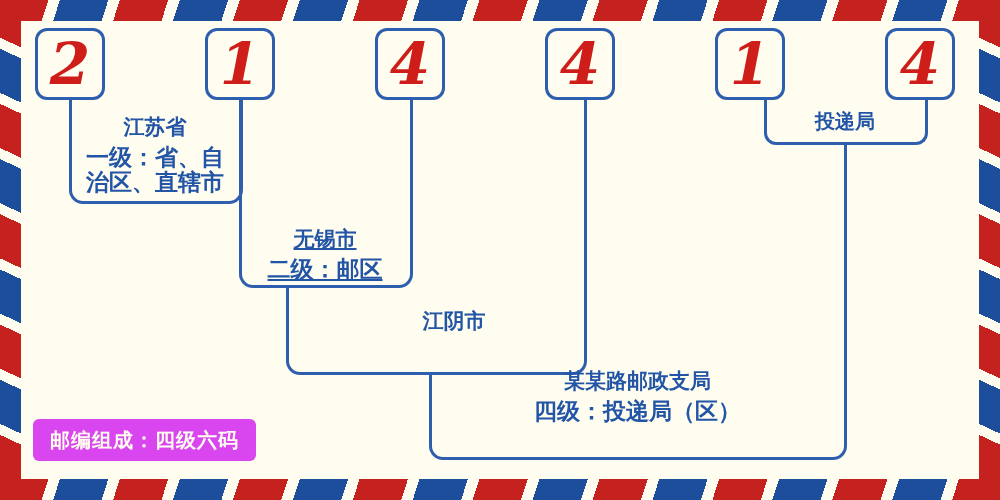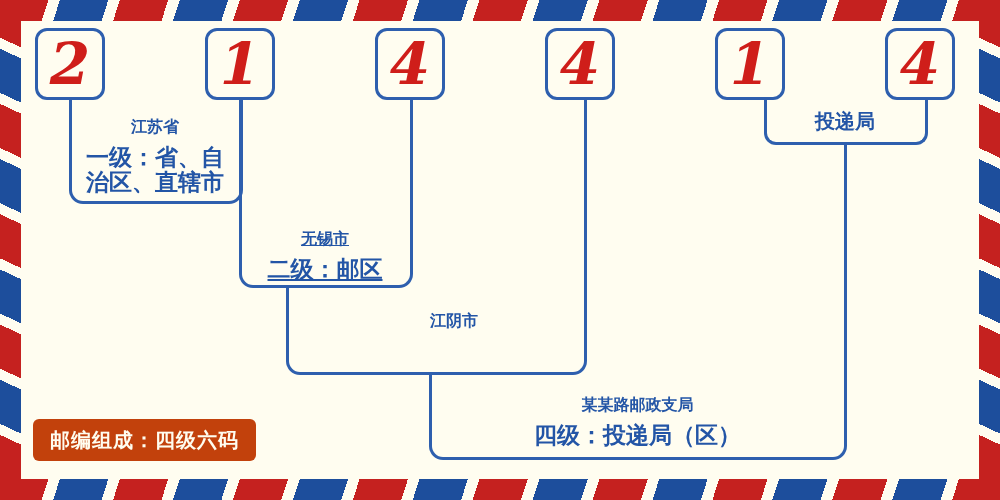--- a/index.html
+++ b/index.html
@@ -52,33 +52,33 @@
   .u1 { left:68.5px;  top:100px; width:174px; height:104px; }
   .u2 { left:238.5px; top:100px; width:174px; height:188px; }
   .u3 { left:285.5px; top:285px; width:301px; height:90px;  }
   .d3 { left:583.5px; top:100px; height:188px; }
   .u4 { left:428.5px; top:374px; width:418px; height:86px;  }
   .d4 { left:843.5px; top:143px; height:234px; }
   .u5 { left:763.5px; top:100px; width:164px; height:45px; border-radius:0 0 12px 12px; }
 
   
   .label { position:absolute; text-align:center; color:#2355a6; font-weight:bold; }
-  .label-name { font-size:16px; margin-bottom:5px; line-height:26px; }
+  .label-name { font-size:21px; margin-bottom:5px; line-height:26px; }
   .label-desc { font-size:23px; line-height:25px; white-space:pre-line; }
   .l1 { left:70px;  top:114px; width:170px; }
   .l2 { left:242px; top:226px; width:166px;text-decoration:underline; }
   .l3 { left:289px; top:308px; width:330px; }
-  .l4 { left:432px; top:392px; width:411px; }
+  .l4 { left:432px; top:368px; width:411px; }
   .l5 { left:765px; top:108px; width:160px; }
   .l5 .label-name { font-size:20px; margin-bottom:16px; }
 
   
   .badge {
     position:absolute; left:33px; top:419px; width:223px; height:42px;
-    background:#c2410c; border-radius:6px;
+    background:#d946ef; border-radius:6px;
     display:flex; align-items:center; justify-content:center;
     color:#fffdf0; font-size:20px; font-weight:bold; letter-spacing:1px;
   }
 </style>
 </head>
 <body>
 
 <div class="page">
 
   <div class="border-h border-top"></div>

